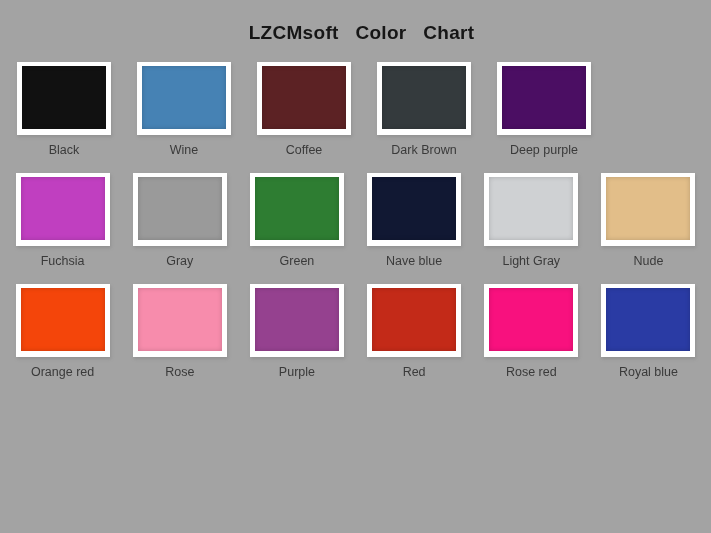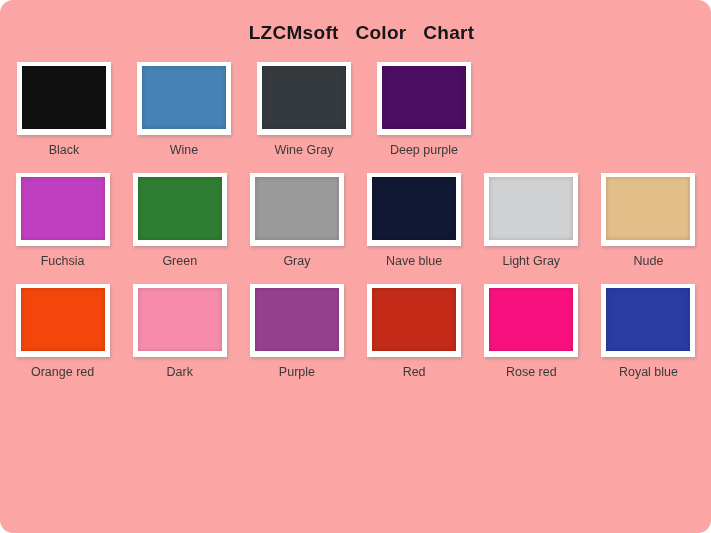--- a/index.html
+++ b/index.html
@@ -14,22 +14,21 @@
     font-family: "Liberation Sans", sans-serif;
     color: #2b2b2b;
     position: relative;
   }
   #chart-page {
     width: 711px;
     height: 533px;
     box-sizing: border-box;
     padding: 0;
     position: relative;
-    background: #fca5a5;
-    border-radius: 13px;
+    background: #a3a3a3;
   }
   #chart-title {
     text-align: center;
     font-size: 19px;
     font-weight: bold;
     letter-spacing: 0.3px;
     color: #161616;
     padding-top: 22px;
     padding-left: 12px;
     white-space: pre;
@@ -92,49 +91,55 @@
           <div class="swatch-label">Black</div>
         </div>
         <div class="swatch-cell">
           <div class="swatch-frame">
             <div class="swatch-color" title="#4682B4" style="background: rgb(70, 130, 180);"></div>
           </div>
           <div class="swatch-label">Wine</div>
         </div>
         <div class="swatch-cell">
           <div class="swatch-frame">
+            <div class="swatch-color" title="#5C2224" style="background: rgb(92, 34, 36);"></div>
+          </div>
+          <div class="swatch-label">Coffee</div>
+        </div>
+        <div class="swatch-cell">
+          <div class="swatch-frame">
             <div class="swatch-color" title="#343A3D" style="background: rgb(52, 58, 61);"></div>
           </div>
-          <div class="swatch-label">Wine Gray</div>
+          <div class="swatch-label">Dark Brown</div>
         </div>
         <div class="swatch-cell">
           <div class="swatch-frame">
             <div class="swatch-color" title="#4B0E63" style="background: rgb(75, 14, 99);"></div>
           </div>
           <div class="swatch-label">Deep purple</div>
         </div>
       </div>
       <div class="swatch-row">
         <div class="swatch-cell">
           <div class="swatch-frame">
             <div class="swatch-color" title="#C03FC0" style="background: rgb(192, 63, 192);"></div>
           </div>
           <div class="swatch-label">Fuchsia</div>
         </div>
         <div class="swatch-cell">
           <div class="swatch-frame">
+            <div class="swatch-color" title="#9A9A9A" style="background: rgb(154, 154, 154);"></div>
+          </div>
+          <div class="swatch-label">Gray</div>
+        </div>
+        <div class="swatch-cell">
+          <div class="swatch-frame">
             <div class="swatch-color" title="#2E7D32" style="background: rgb(46, 125, 50);"></div>
           </div>
           <div class="swatch-label">Green</div>
-        </div>
-        <div class="swatch-cell">
-          <div class="swatch-frame">
-            <div class="swatch-color" title="#9A9A9A" style="background: rgb(154, 154, 154);"></div>
-          </div>
-          <div class="swatch-label">Gray</div>
         </div>
         <div class="swatch-cell">
           <div class="swatch-frame">
             <div class="swatch-color" title="#111833" style="background: rgb(17, 24, 51);"></div>
           </div>
           <div class="swatch-label">Nave blue</div>
         </div>
         <div class="swatch-cell">
           <div class="swatch-frame">
             <div class="swatch-color" title="#CFD1D3" style="background: rgb(207, 209, 211);"></div>
@@ -152,21 +157,21 @@
         <div class="swatch-cell">
           <div class="swatch-frame">
             <div class="swatch-color" title="#F4450A" style="background: rgb(244, 69, 10);"></div>
           </div>
           <div class="swatch-label">Orange red</div>
         </div>
         <div class="swatch-cell">
           <div class="swatch-frame">
             <div class="swatch-color" title="#F78CAC" style="background: rgb(247, 140, 172);"></div>
           </div>
-          <div class="swatch-label">Dark</div>
+          <div class="swatch-label">Rose</div>
         </div>
         <div class="swatch-cell">
           <div class="swatch-frame">
             <div class="swatch-color" title="#95418F" style="background: rgb(149, 65, 143);"></div>
           </div>
           <div class="swatch-label">Purple</div>
         </div>
         <div class="swatch-cell">
           <div class="swatch-frame">
             <div class="swatch-color" title="#C32A18" style="background: rgb(195, 42, 24);"></div>

